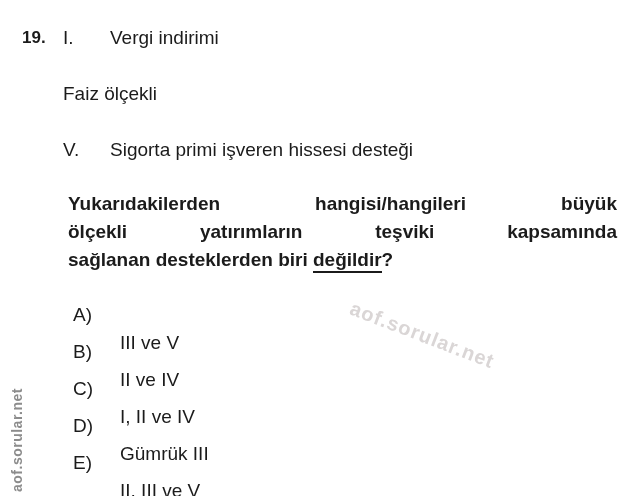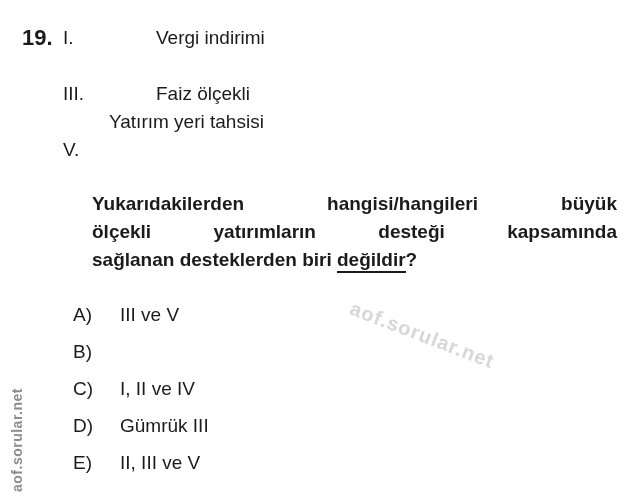--- a/index.html
+++ b/index.html
@@ -13,21 +13,21 @@
     position: relative;
     overflow: hidden;
     font-family: "Liberation Sans", sans-serif;
     color: #1b1b1b;
   }
   
   .q-number {
     position: absolute;
     left: 22px;
     top: 24px;
-    font-size: 22px;
+    font-size: 17px;
     font-weight: bold;
     line-height: 28px;
   }
   
   .premise-list {
     position: absolute;
     left: 63px;
     top: 24px;
   }
   .premise-item {
@@ -35,38 +35,36 @@
     height: 28px;
     line-height: 28px;
     font-size: 19px;
   }
   .premise-numeral {
     width: 47px;
     flex: 0 0 47px;
   }
   .premise-text {
     white-space: nowrap;
-    margin-left: 46px;
   }
   
   .stem {
     position: absolute;
     left: 68px;
     top: 190px;
     width: 549px;
     font-size: 19px;
     font-weight: bold;
     line-height: 28px;
   }
   .stem-line {
     height: 28px;
     text-align: justify;
     text-align-last: justify;
     white-space: nowrap;
-    margin-left: 24px;
   }
   .stem-line.last {
     text-align: center;
     text-align-last: left;
   }
   .underlined {
     border-bottom: 2px solid #1b1b1b;
     padding-bottom: 1px;
   }
   
@@ -82,20 +80,21 @@
     font-size: 19px;
     margin-bottom: 9px;
     cursor: default;
   }
   .option-letter {
     width: 47px;
     flex: 0 0 47px;
   }
   .option-text {
     white-space: nowrap;
+    margin-top: 28px;
   }
   
   .wm-diagonal {
     position: absolute;
     left: 355px;
     top: 297px;
     transform: rotate(21deg);
     transform-origin: 0 0;
     font-size: 20px;
     font-weight: bold;
@@ -126,44 +125,44 @@
   <div class="q-number">19.</div>
 
   <div class="premise-list">
     <div class="premise-item">
       <span class="premise-numeral">I.</span>
       <span class="premise-text">Vergi indirimi</span>
     </div>
     <div class="premise-item">
     </div>
     <div class="premise-item">
-      <span class="premise-numeral">III.</span>
       <span class="premise-text">Faiz ölçekli</span>
     </div>
     <div class="premise-item">
-      <span class="premise-text">Yatırım yeri tahsisi</span>
     </div>
     <div class="premise-item">
       <span class="premise-numeral">V.</span>
+      <span class="premise-text">Sigorta primi işveren hissesi desteği</span>
     </div>
   </div>
 
   <div class="stem">
     <div class="stem-line">Yukarıdakilerden hangisi/hangileri büyük</div>
-    <div class="stem-line">ölçekli yatırımların desteği kapsamında</div>
+    <div class="stem-line">ölçekli yatırımların teşviki kapsamında</div>
     <div class="stem-line last"><span>sağlanan desteklerden biri </span><span class="underlined">değildir</span><span>?</span></div>
   </div>
 
   <div class="options">
     <div class="option-row">
       <span class="option-letter">A)</span>
       <span class="option-text">III ve V</span>
     </div>
     <div class="option-row">
       <span class="option-letter">B)</span>
+      <span class="option-text">II ve IV</span>
     </div>
     <div class="option-row">
       <span class="option-letter">C)</span>
       <span class="option-text">I, II ve IV</span>
     </div>
     <div class="option-row">
       <span class="option-letter">D)</span>
       <span class="option-text">Gümrük III</span>
     </div>
     <div class="option-row">

